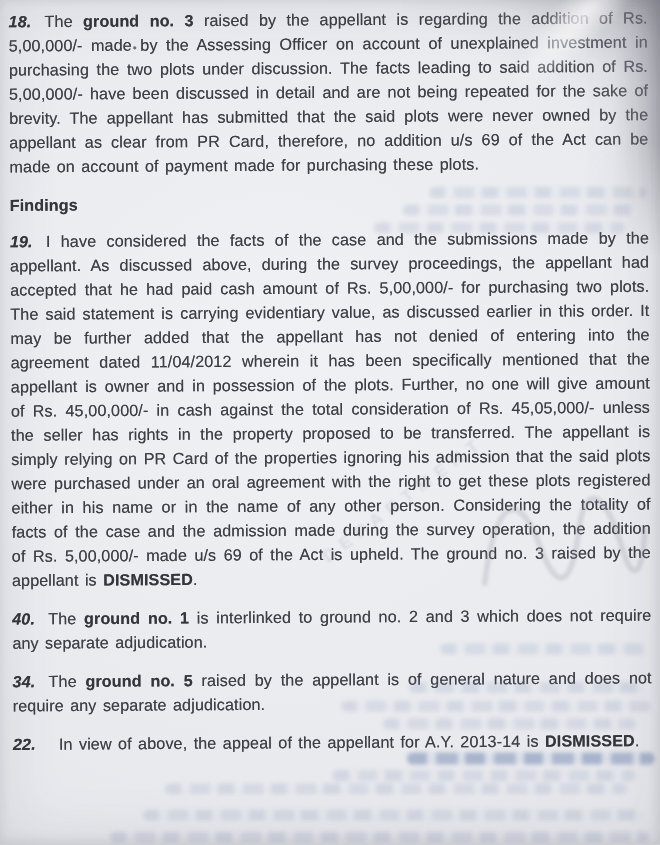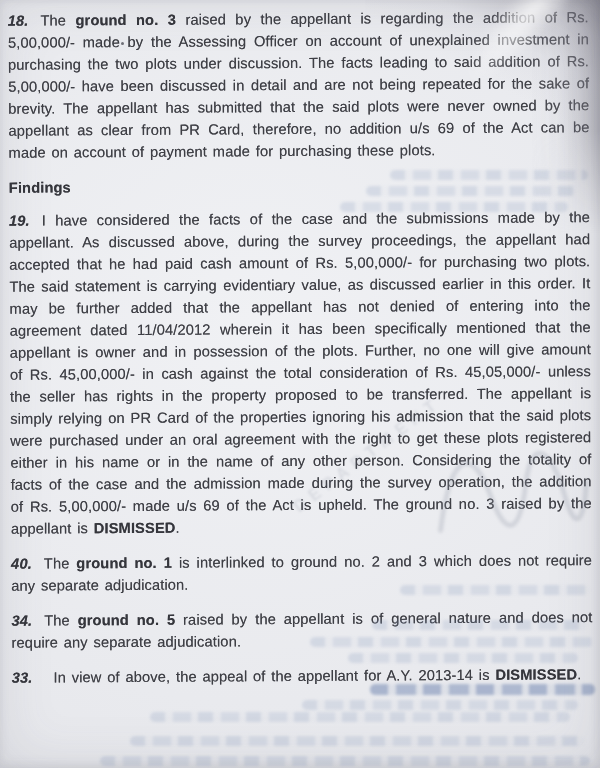--- a/index.html
+++ b/index.html
@@ -87,21 +87,21 @@
     <p class="para"><span class="num">18.</span><span>The </span><span class="b">ground no. 3</span><span> raised by the appellant is regarding the addition of Rs. 5,00,000/- made by the Assessing Officer on account of unexplained investment in purchasing the two plots under discussion. The facts leading to said addition of Rs. 5,00,000/- have been discussed in detail and are not being repeated for the sake of brevity. The appellant has submitted that the said plots were never owned by the appellant as clear from PR Card, therefore, no addition u/s 69 of the Act can be made on account of payment made for purchasing these plots.</span></p>
 
     <div class="heading">Findings</div>
 
     <p class="para"><span class="num">19.</span><span>I have considered the facts of the case and the submissions made by the appellant. As discussed above, during the survey proceedings, the appellant had accepted that he had paid cash amount of Rs. 5,00,000/- for purchasing two plots. The said statement is carrying evidentiary value, as discussed earlier in this order. It may be further added that the appellant has not denied of entering into the agreement dated 11/04/2012 wherein it has been specifically mentioned that the appellant is owner and in possession of the plots. Further, no one will give amount of Rs. 45,00,000/- in cash against the total consideration of Rs. 45,05,000/- unless the seller has rights in the property proposed to be transferred. The appellant is simply relying on PR Card of the properties ignoring his admission that the said plots were purchased under an oral agreement with the right to get these plots registered either in his name or in the name of any other person. Considering the totality of facts of the case and the admission made during the survey operation, the addition of Rs. 5,00,000/- made u/s 69 of the Act is upheld. The ground no. 3 raised by the appellant is </span><span class="b">DISMISSED</span><span>.</span></p>
 
     <p class="para"><span class="num">40.</span><span>The </span><span class="b">ground no. 1</span><span> is interlinked to ground no. 2 and 3 which does not require any separate adjudication.</span></p>
 
     <p class="para"><span class="num">34.</span><span>The </span><span class="b">ground no. 5</span><span> raised by the appellant is of general nature and does not require any separate adjudication.</span></p>
 
-    <p class="para"><span class="num num-wide">33.</span><span>In view of above, the appeal of the appellant for A.Y. 2013-14 is </span><span class="b">DISMISSED</span><span>.</span></p>
+    <p class="para"><span class="num num-wide">22.</span><span>In view of above, the appeal of the appellant for A.Y. 2013-14 is </span><span class="b">DISMISSED</span><span>.</span></p>
 
   </div>
 
   <div class="bleed" style="top:170px; left:390px; width:198px;"></div>
   <div class="bleed" style="top:186px; left:366px; width:210px;"></div>
   <div class="bleed" style="top:202px; left:340px; width:228px;"></div>
   <div class="bleed" style="top:585px; left:400px; width:190px;"></div>
   <div class="bleed" style="top:620px; left:372px; width:215px;"></div>
   <div class="bleed" style="top:637px; left:310px; width:283px;"></div>
   <div class="bleed" style="top:653px; left:348px; width:230px;"></div>

